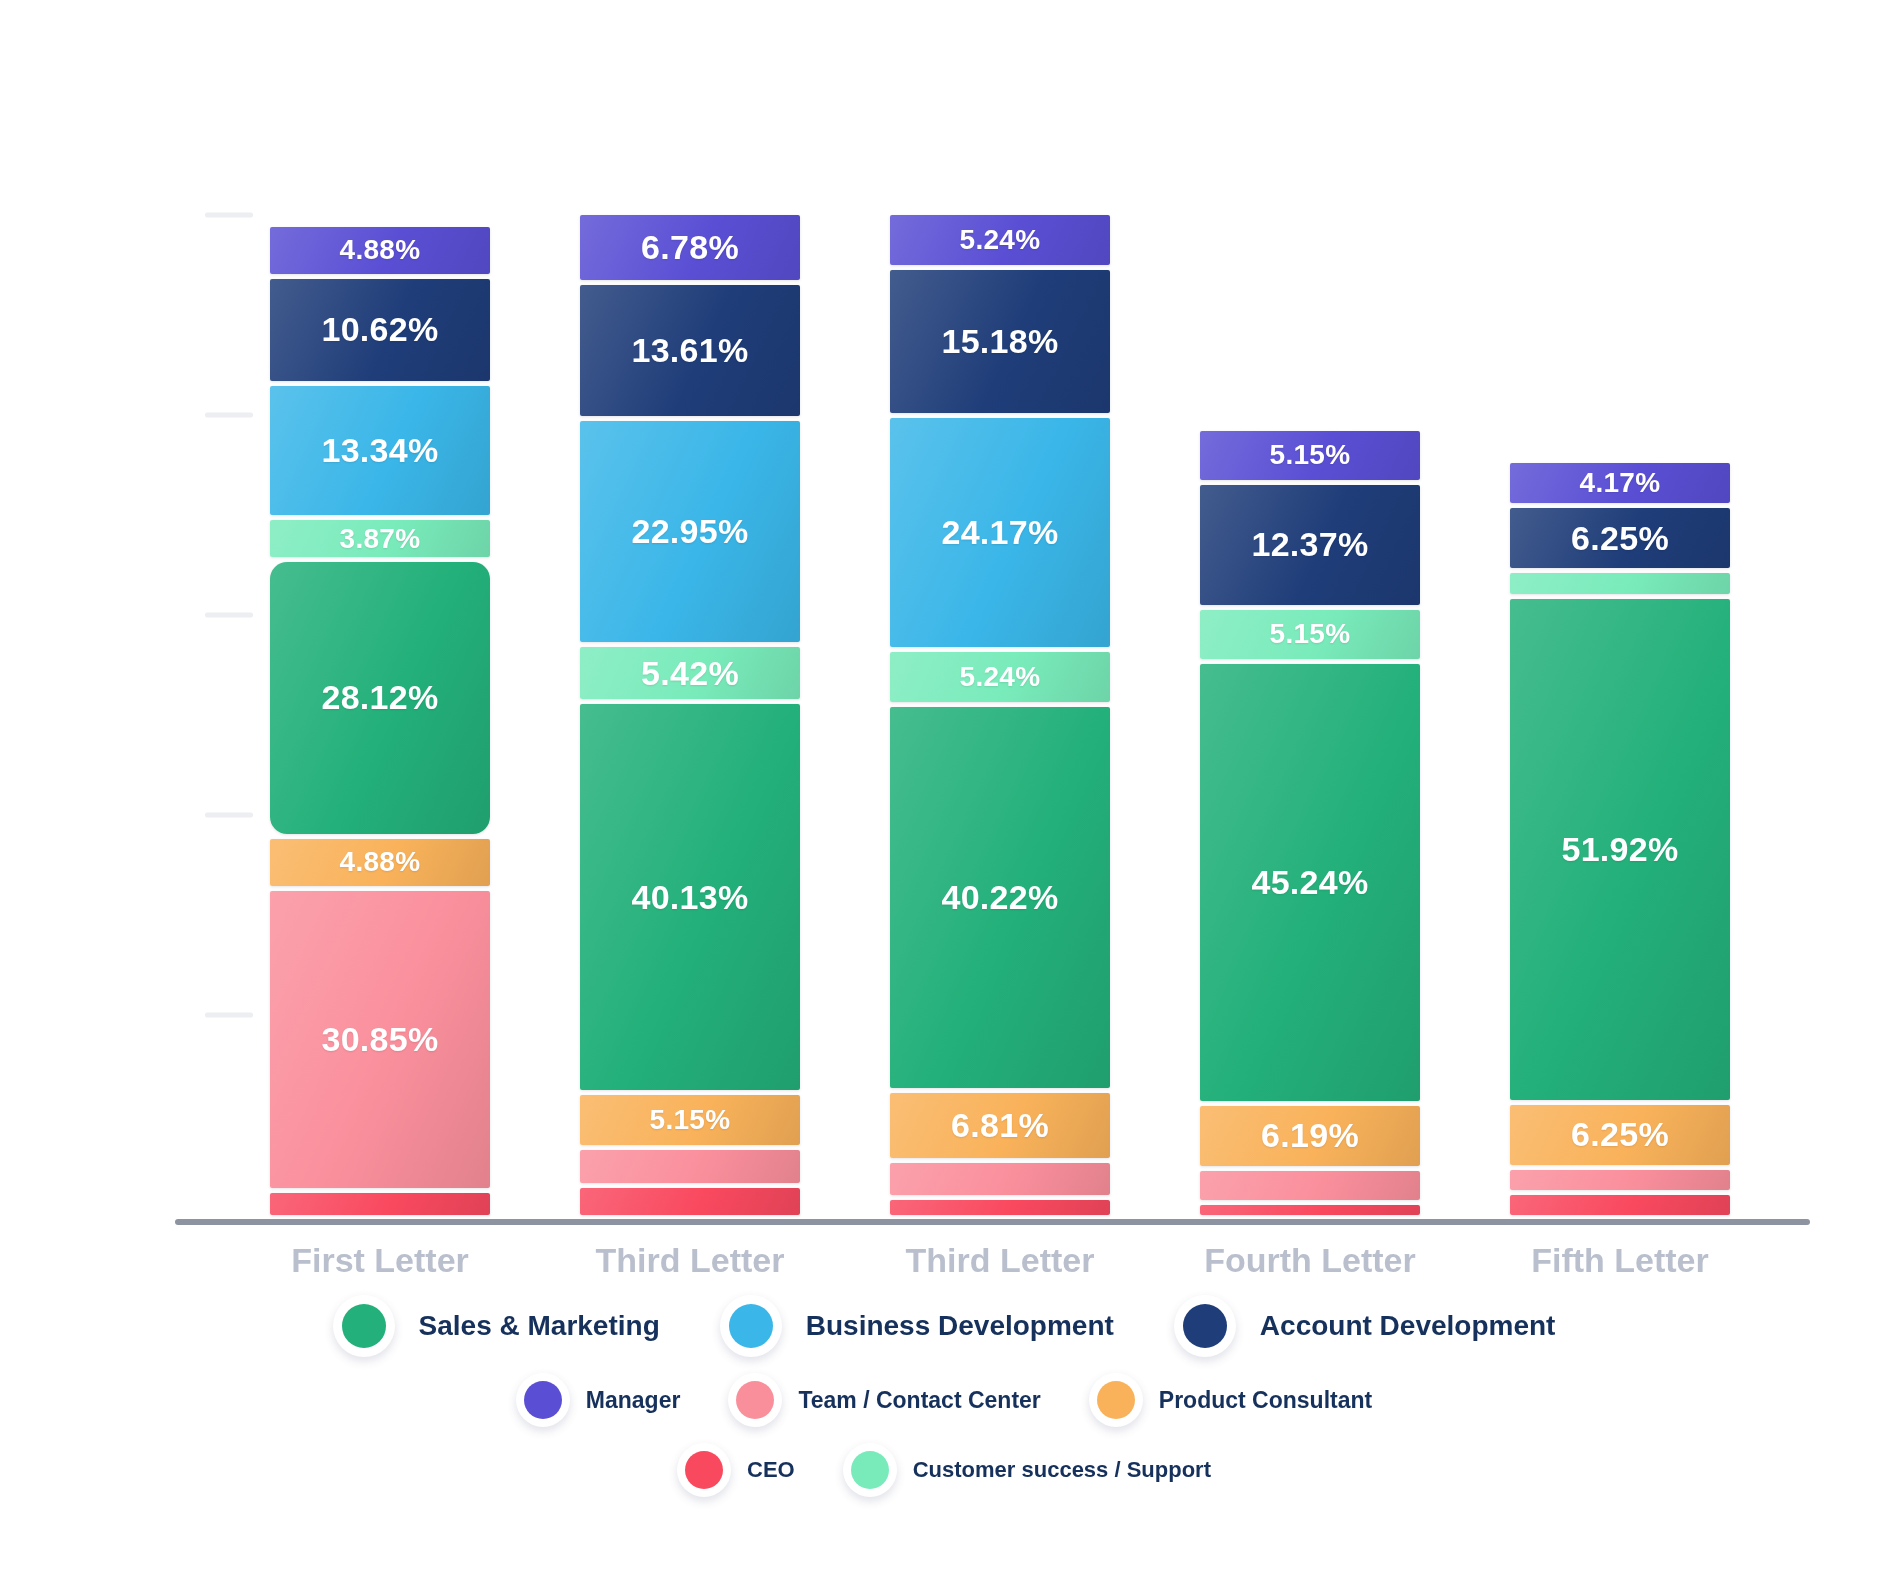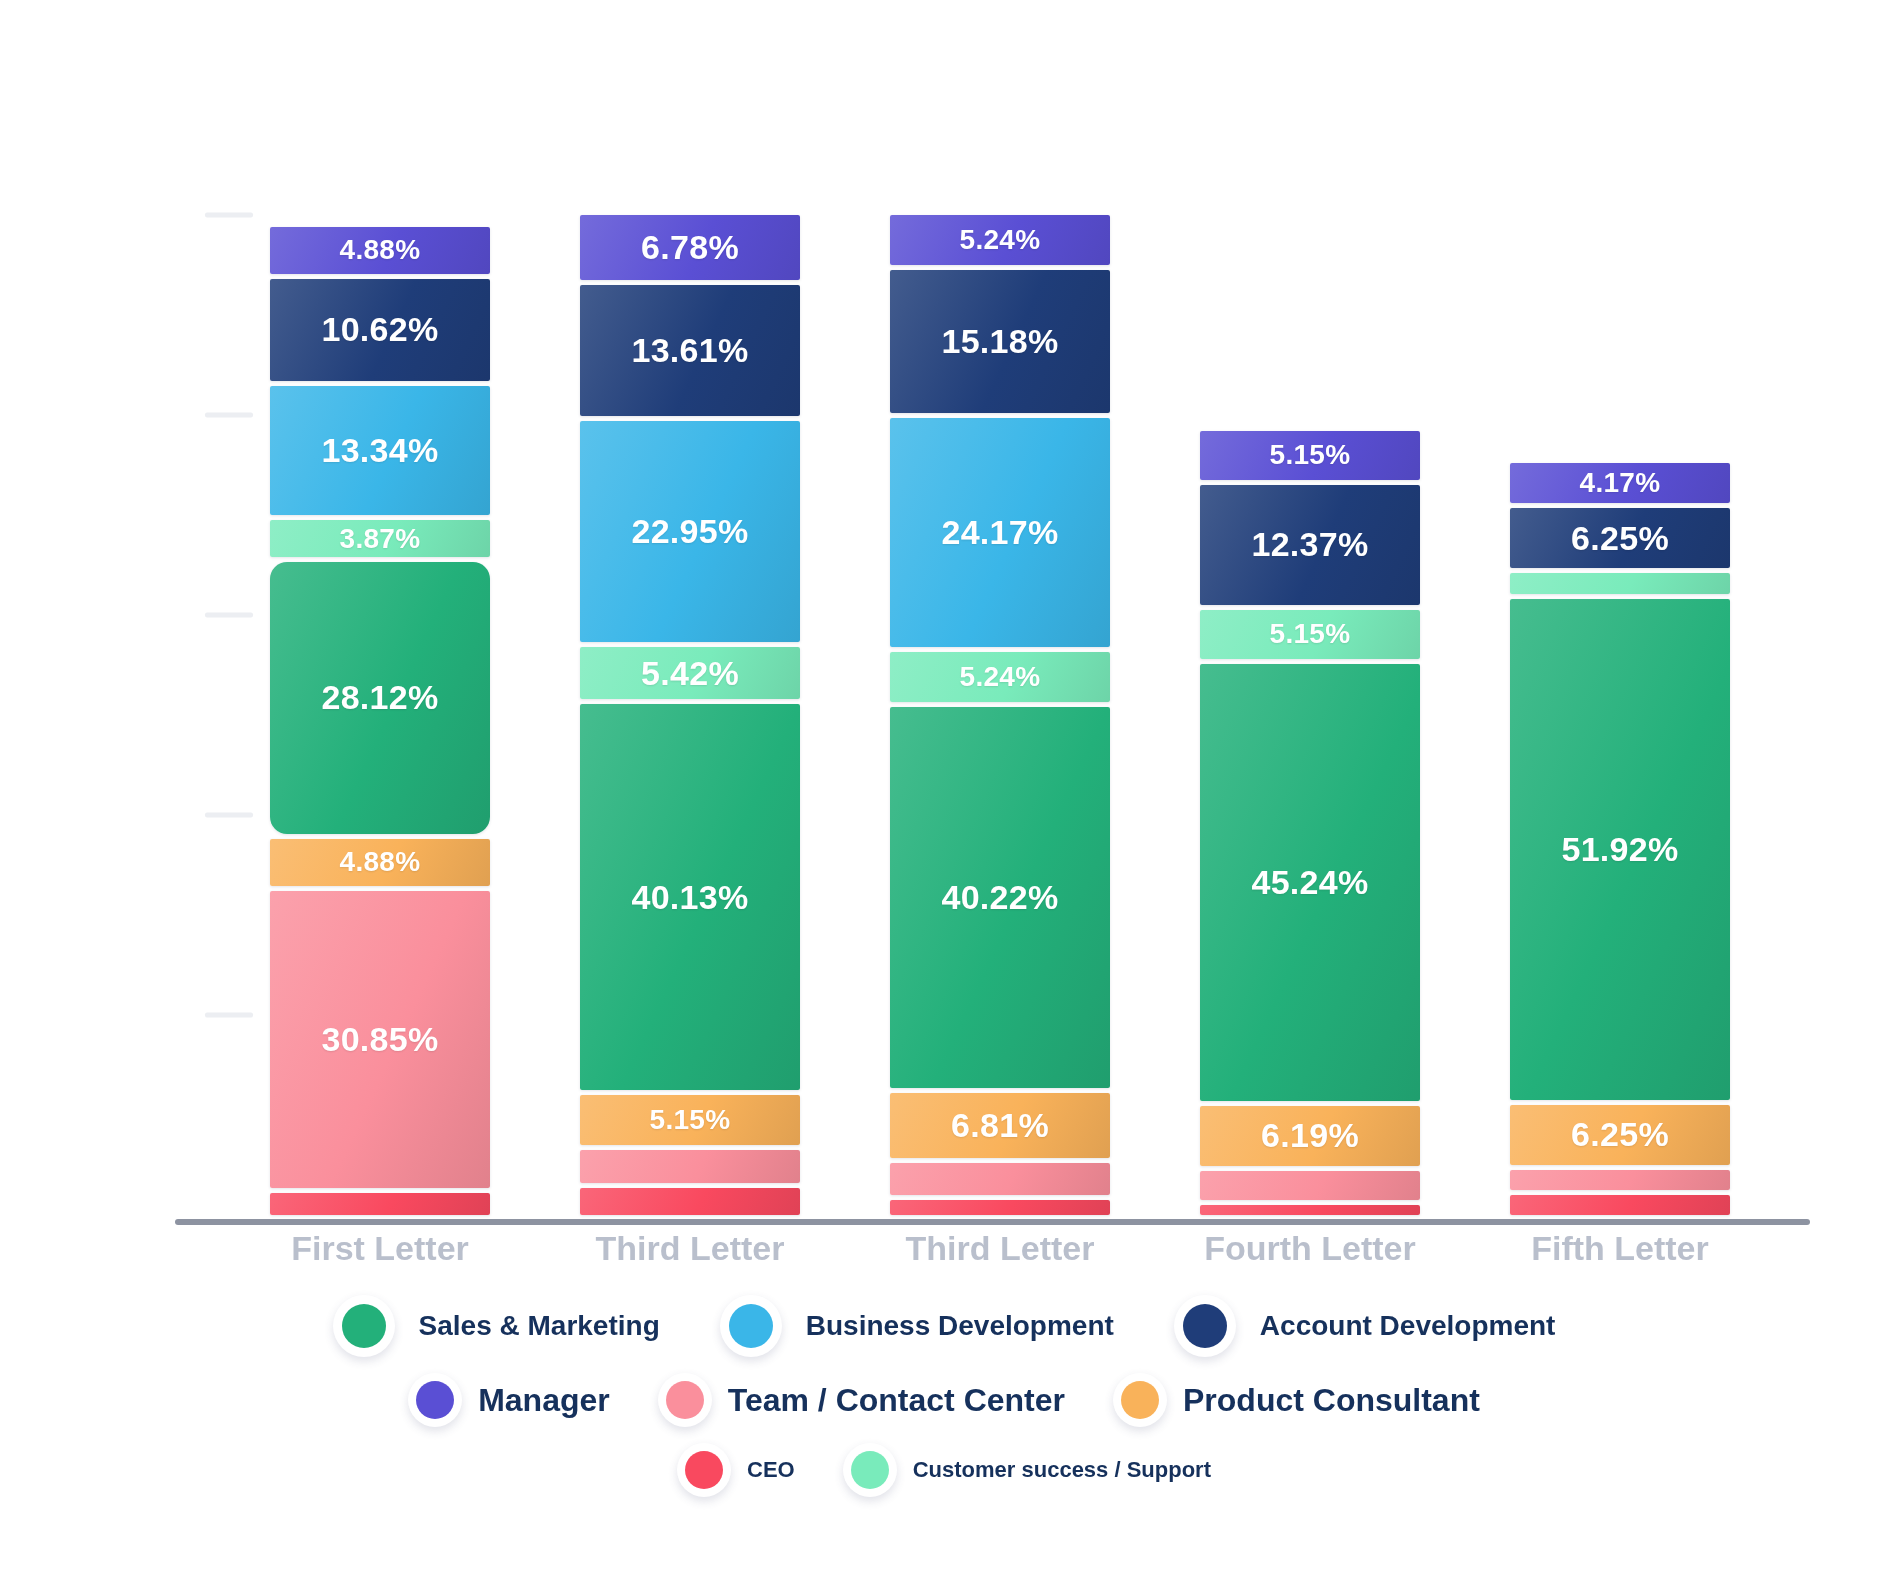--- a/index.html
+++ b/index.html
@@ -80,21 +80,21 @@
     text-shadow:0 1px 2px rgba(0,0,0,0.10);
   }
 
   
   .xlabels {
     position:absolute;
     left:215px; top:1225px;
     width:1570px;
     display:flex;
     justify-content:space-between;
-    padding:4px 55px;
+    padding:16px 55px;
     gap:40px;
   }
   .xlabel {
     width:220px;
     text-align:center;
     font-size:34px;
     font-weight:bold;
     color:#b9bfcc;
     white-space:nowrap;
   }
@@ -132,21 +132,21 @@
   }
   .legend-text {
     margin-left:24px;
     font-size:28px;
     font-weight:bold;
     color:#16315c;
     white-space:nowrap;
   }
   .legend-row.r2 .legend-dot-wrap { width:54px; height:54px; }
   .legend-row.r2 .legend-dot { width:38px; height:38px; }
-  .legend-row.r2 .legend-text { font-size:32px; margin-left:16px; }
+  .legend-row.r2 .legend-text { font-size:23px; margin-left:16px; }
   .legend-row.r3 .legend-dot-wrap { width:54px; height:54px; }
   .legend-row.r3 .legend-dot { width:38px; height:38px; }
   .legend-row.r3 .legend-text { font-size:22px; margin-left:16px; }
   .legend-row.r2 .legend-item, .legend-row.r3 .legend-item { margin:0 24px; }
 </style>
 </head>
 <body>
 
 <div id="root">
 

